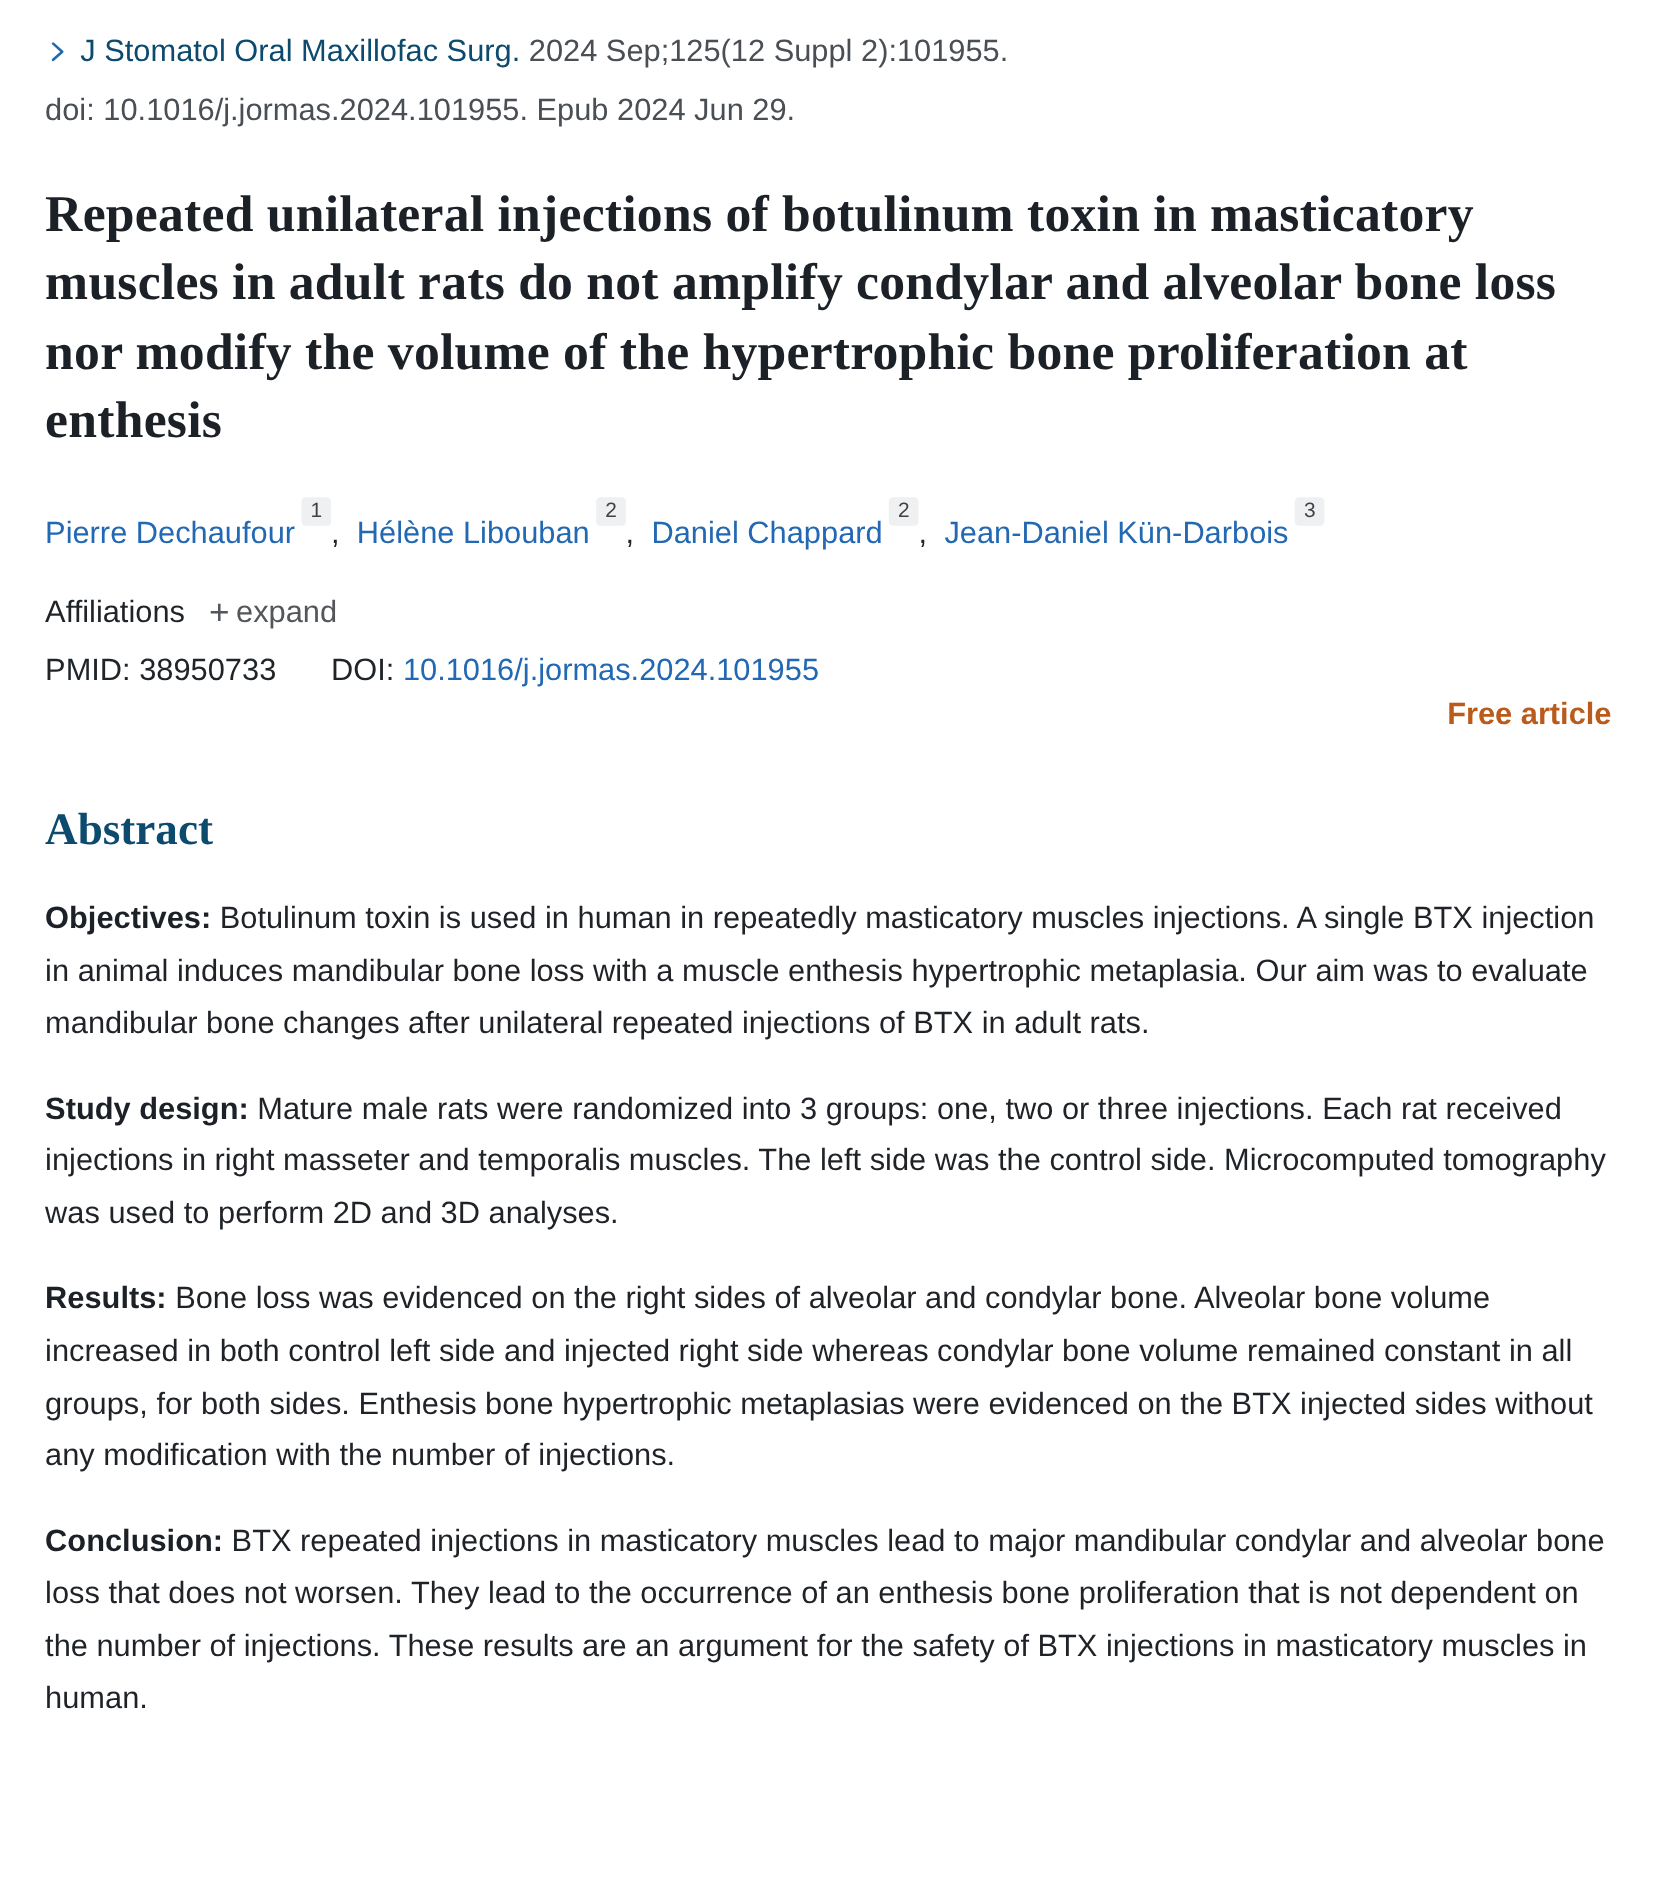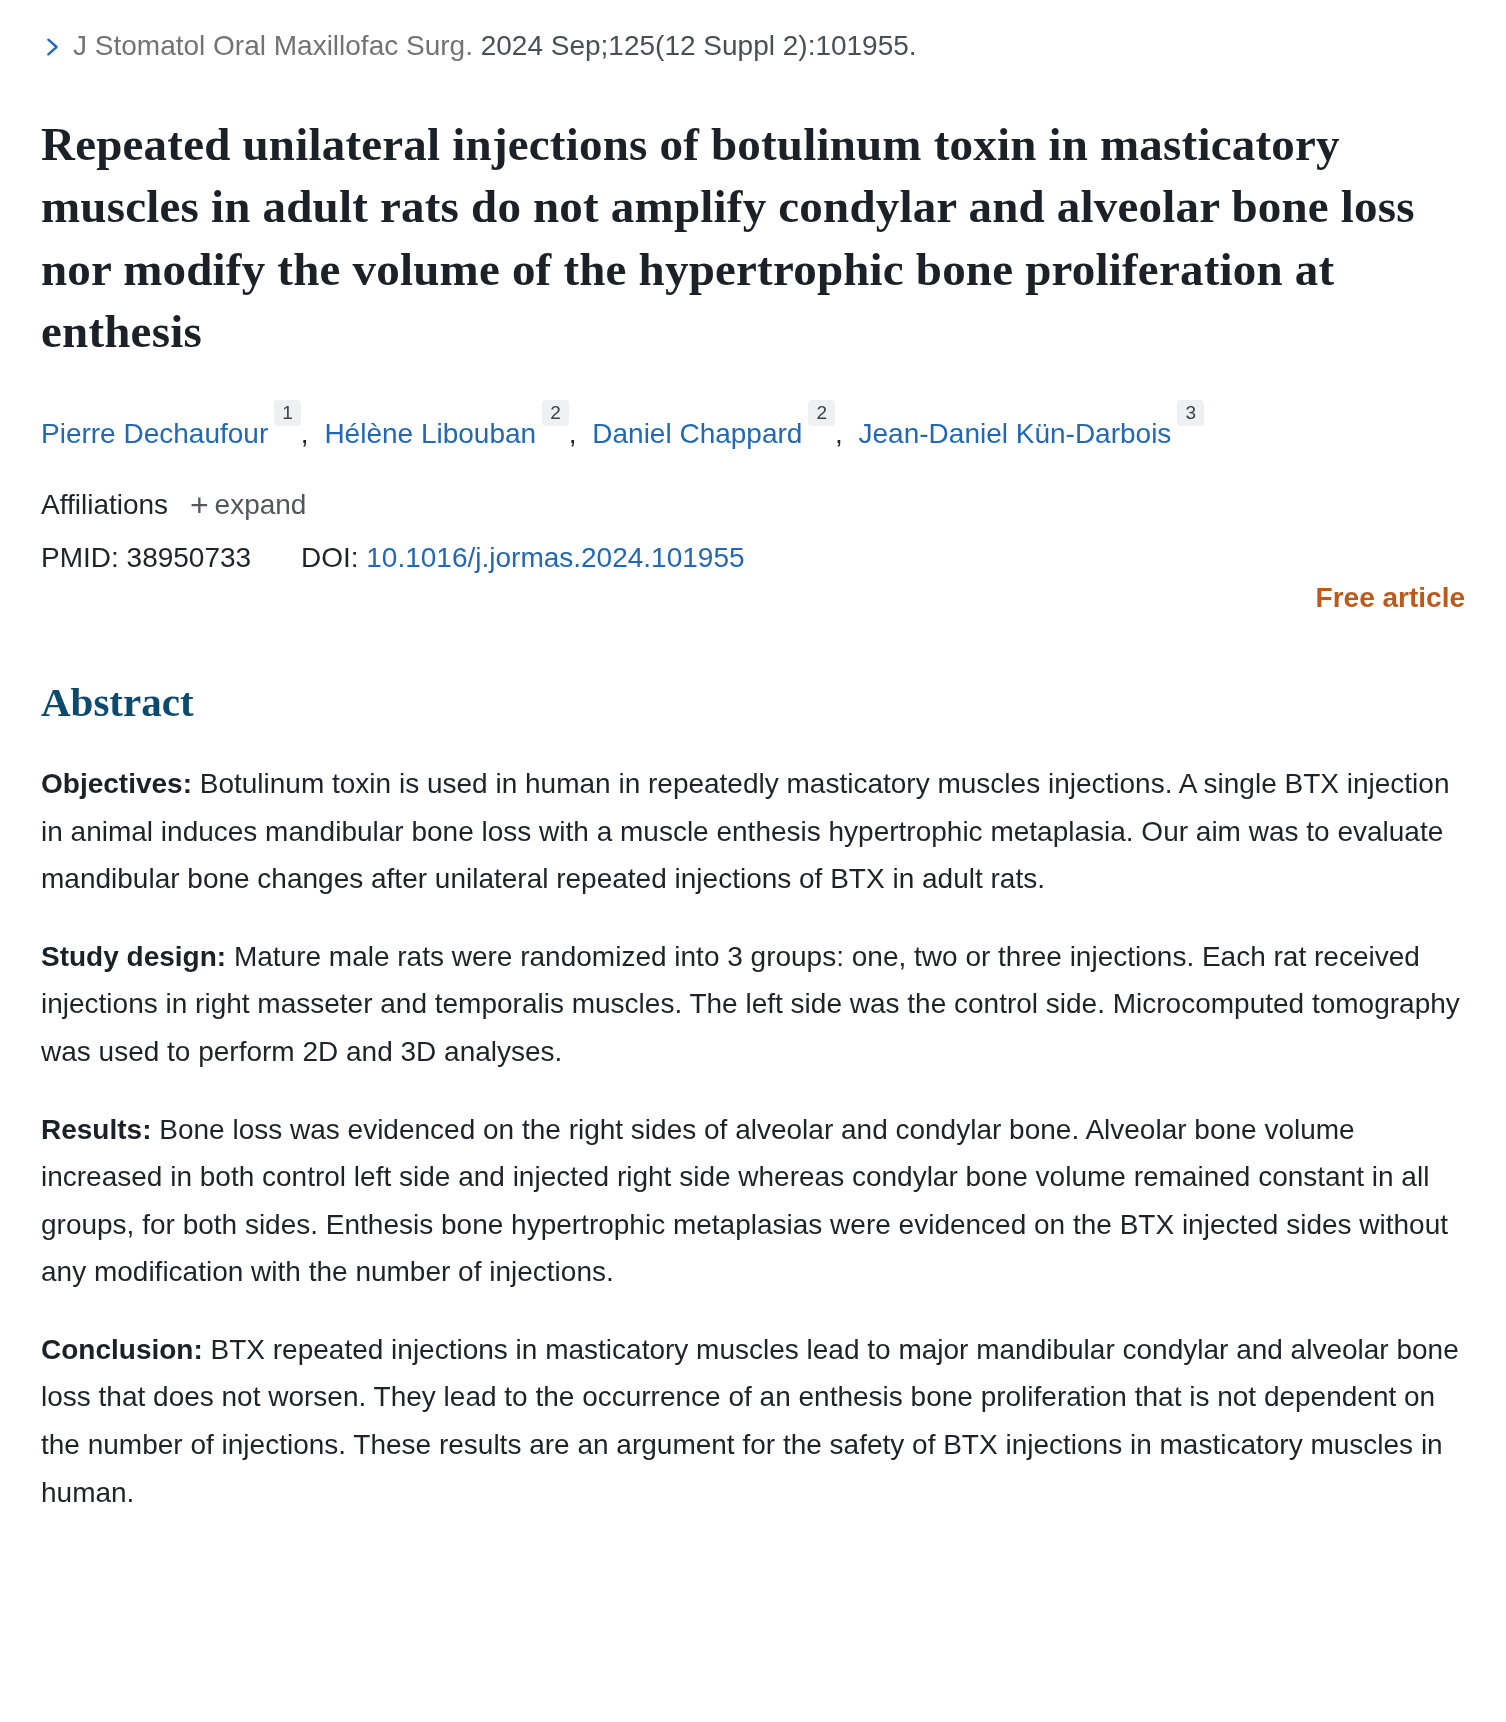--- a/index.html
+++ b/index.html
@@ -17,21 +17,21 @@
     line-height: 1.82;
     color: #4a4f55;
   }
   .chevron-wrap {
     display: inline-block;
     vertical-align: -3px;
     margin-right: 10px;
     cursor: pointer;
   }
   .journal-link {
-    color: #737373;
+    color: #0c4a6e;
     text-decoration: none;
     cursor: pointer;
   }
   .cite-detail, .doi-line { color: #4a4f55; }
 
   
   h1.article-title {
     font-family: "Liberation Serif", "DejaVu Serif", serif;
     font-weight: 700;
     font-size: 47px;
@@ -131,20 +131,21 @@
 <body>
 
 <div class="container">
 
   <div class="cite-line">
     <span class="chevron-wrap"><svg width="22" height="22" viewBox="0 0 24 24" fill="none" stroke="#2368b3" stroke-width="2.6" stroke-linecap="round" stroke-linejoin="round">
           <polyline points="8 4 17 12 8 20"></polyline>
         </svg></span><a class="journal-link">J Stomatol Oral Maxillofac Surg.</a>
     <span class="cite-detail">2024 Sep;125(12 Suppl 2):101955.</span>
     <br>
+    <span class="doi-line">doi: 10.1016/j.jormas.2024.101955. Epub 2024 Jun 29.</span>
   </div>
 
   <h1 class="article-title">Repeated unilateral injections of botulinum toxin in masticatory muscles in adult rats do not amplify condylar and alveolar bone loss nor modify the volume of the hypertrophic bone proliferation at enthesis</h1>
 
   <div class="authors">
     <span><a class="author-link">Pierre Dechaufour</a><sup class="sup-chip">1</sup><span class="author-sep">,</span></span>
     <span><a class="author-link">Hélène Libouban</a><sup class="sup-chip">2</sup><span class="author-sep">,</span></span>
     <span><a class="author-link">Daniel Chappard</a><sup class="sup-chip">2</sup><span class="author-sep">,</span></span>
     <span><a class="author-link">Jean-Daniel Kün-Darbois</a><sup class="sup-chip">3</sup></span>
   </div>

